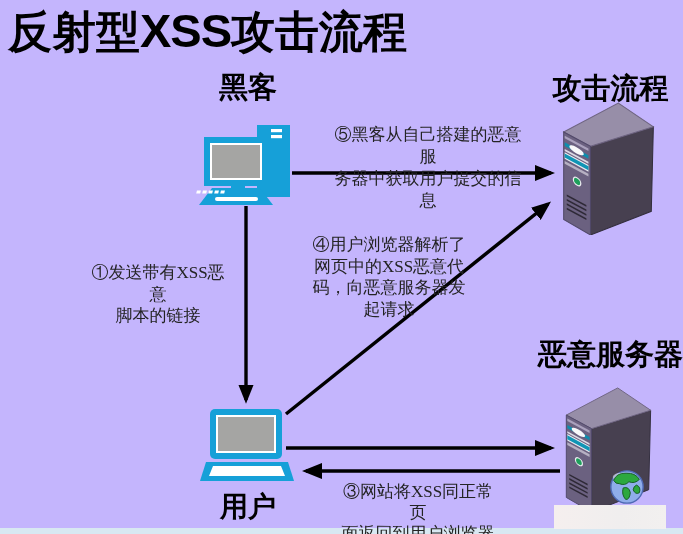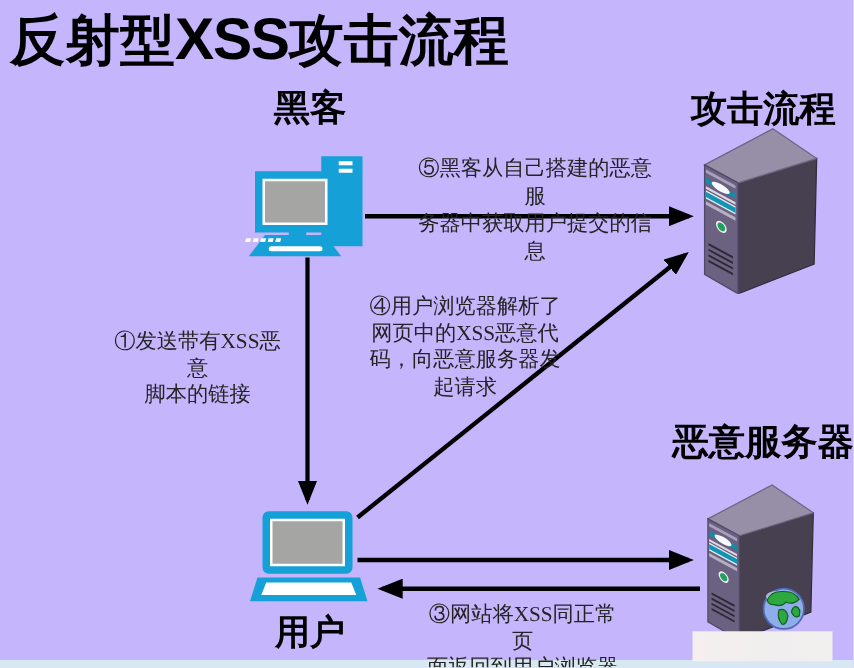--- a/index.html
+++ b/index.html
@@ -26,21 +26,21 @@
   .lbl-malicious{left:538px;top:73px;width:145px;}
   .lbl-normal{left:538px;top:339px;width:145px;}
   .lbl-user{left:193px;top:492px;width:110px;font-size:28px;}
   .step{
     font-size:17px;line-height:21.5px;text-align:center;
     white-space:pre-line;color:#242424;
   }
   .step-1{left:83px;top:262px;width:150px;}
   .step-2{left:326px;top:394px;width:204px;line-height:21px;}
   .step-3{left:338px;top:481px;width:160px;line-height:21px;}
-  .step-4{left:288px;top:234px;width:168px;}
+  .step-4{left:305px;top:234px;width:168px;}
   .step-5{left:331px;top:124px;width:194px;line-height:22px;}
   .watermark{
     position:absolute;left:554px;top:505px;width:112px;height:24px;z-index:4;
     background:linear-gradient(90deg,#f5efee 0%,#f0eeee 60%,#f2f0ef 100%);
   }
   .bottom-strip{
     position:absolute;left:0;top:528px;width:683px;height:6px;z-index:0;
     background:#d8e8f2;
   }
 </style>

